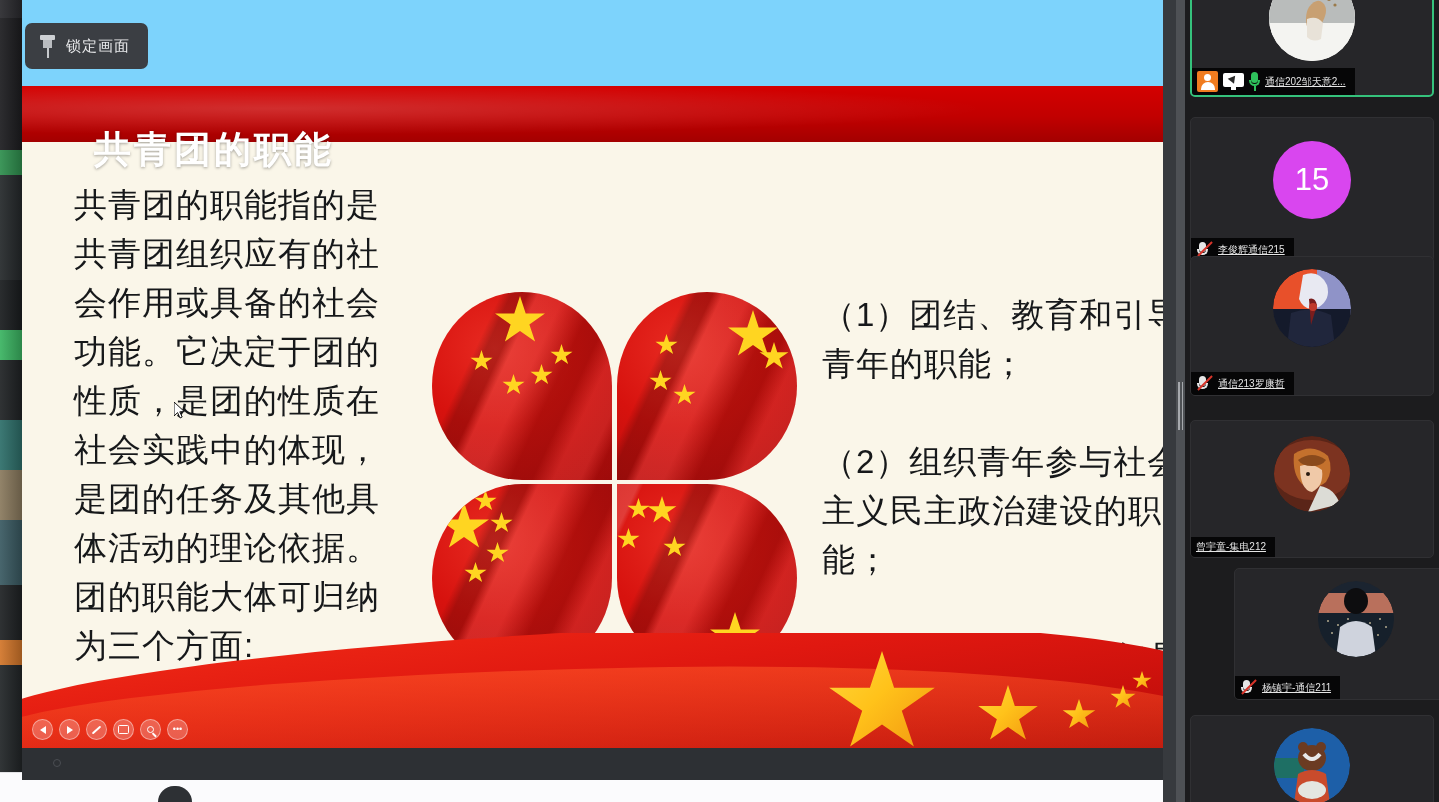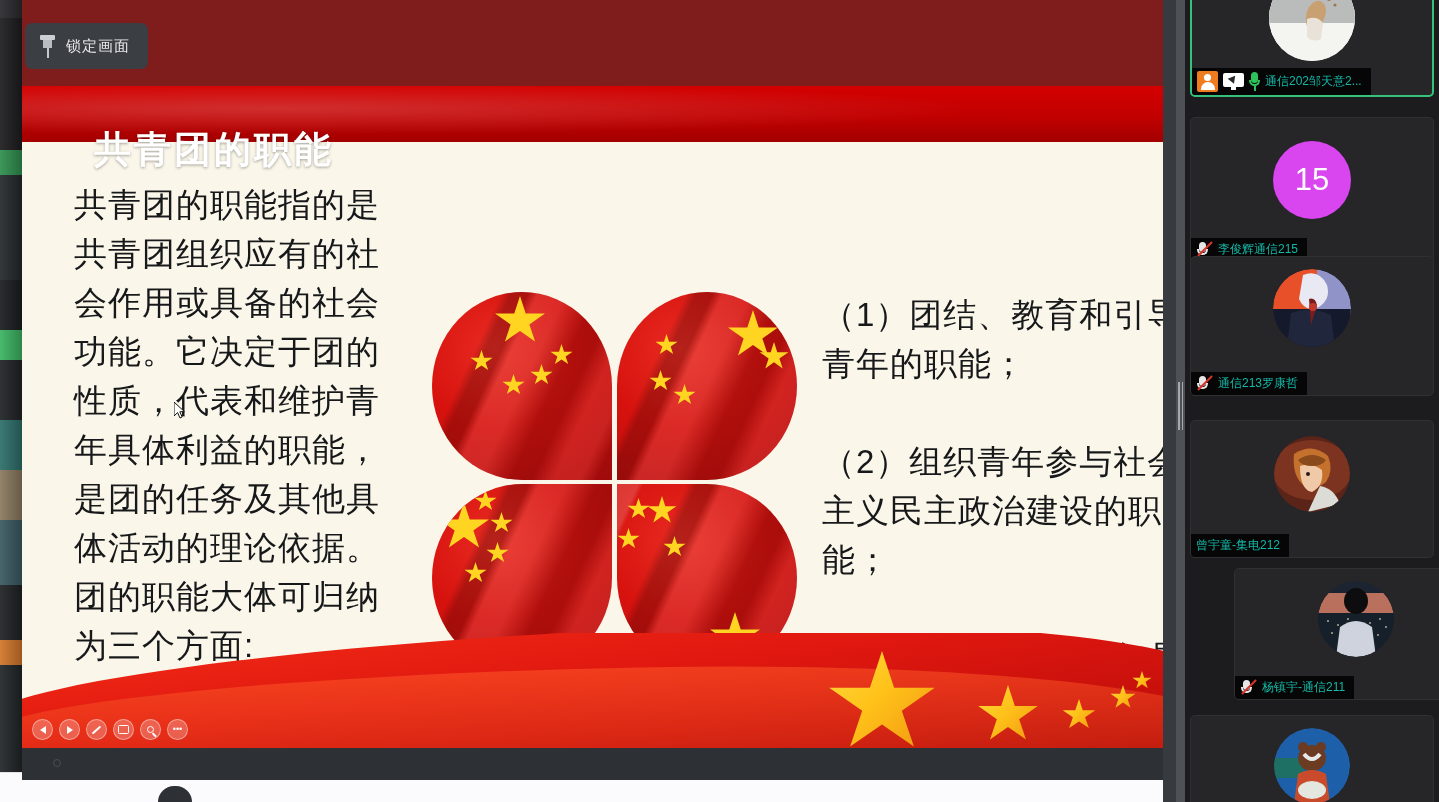--- a/index.html
+++ b/index.html
@@ -52,21 +52,21 @@
 
   
   .share-window {
     position: absolute; left: 22px; top: 0;
     width: 1163px; height: 780px;
     background: #2d3034;
     overflow: hidden;
   }
   .share-topbar {
     position: absolute; left: 0; top: 0; width: 1163px; height: 86px;
-    background: #7f1d1d;
+    background: #7dd3fc;
   }
   .lock-btn {
     position: absolute; left: 3px; top: 23px;
     display: flex; align-items: center; gap: 10px;
     height: 46px; padding: 0 18px 0 14px;
     background: #3b3e43; border-radius: 7px;
     cursor: pointer;
   }
   .pin-icon { width: 17px; height: 23px; position: relative; }
   .pin-icon .head { position:absolute; left:1px; top:0; width:15px; height:5px; background:#cdd0d3; border-radius:1px;}
@@ -246,22 +246,22 @@
     position:absolute; left:50%; transform:translateX(-50%);
     border-radius:50%; overflow:hidden;
   }
   .p-namebar {
     position:absolute; left:0; bottom:0;
     display:flex; align-items:center; gap:5px;
     background:rgba(0,0,0,.82); padding:3px 9px 3px 5px;
     max-width: 100%;
   }
   .p-name {
-    color:#14b8a6; font-size:12px; white-space:nowrap;
-    overflow:hidden; text-overflow:ellipsis;
+    color:#e5e5e5; font-size:10px; white-space:nowrap;
+    overflow:hidden; text-overflow:ellipsis;text-decoration:underline;
   }
   .host-badge {
     width:21px; height:21px; background:#f07c20; border-radius:2px;
     position:relative; flex:none;
   }
   .host-badge::before{content:"";position:absolute;left:7px;top:3px;width:7px;height:7px;border-radius:50%;background:#fff;}
   .host-badge::after{content:"";position:absolute;left:3.5px;top:11px;width:14px;height:8px;border-radius:7px 7px 0 0;background:#fff;}
   .share-badge { width:21px; height:18px; position:relative; flex:none; }
   .share-badge .mon{position:absolute;left:0;top:0;width:21px;height:14px;background:#fff;border-radius:2px;}
   .share-badge .stand{position:absolute;left:8px;top:14px;width:5px;height:3px;background:#fff;}
@@ -312,21 +312,21 @@
         </span>
         <span class="lock-label">锁定画面</span>
       </div>
     </div>
 
     <div class="slide">
 
       <div class="slide-titlebar"></div>
       <div class="slide-title">共青团的职能</div>
 
-      <div class="col-text col-left">共青团的职能指的是共青团组织应有的社会作用或具备的社会功能。它决定于团的性质，代表和维护青年具体利益的职能，是团的任务及其他具体活动的理论依据。团的职能大体可归纳为三个方面:</div>
+      <div class="col-text col-left">共青团的职能指的是共青团组织应有的社会作用或具备的社会功能。它决定于团的性质，是团的性质在社会实践中的体现，是团的任务及其他具体活动的理论依据。团的职能大体可归纳为三个方面:</div>
 
       <div class="flower">
         <div class="petal p-tl">
           <div class="fold"></div>
           <div class="star big-star" style="left:62px;top:4px;"></div>
           <div class="star sm-star" style="left:38px;top:58px;"></div>
           <div class="star sm-star" style="left:70px;top:82px;"></div>
           <div class="star sm-star" style="left:98px;top:72px;"></div>
           <div class="star sm-star" style="left:118px;top:52px;"></div>
         </div>

